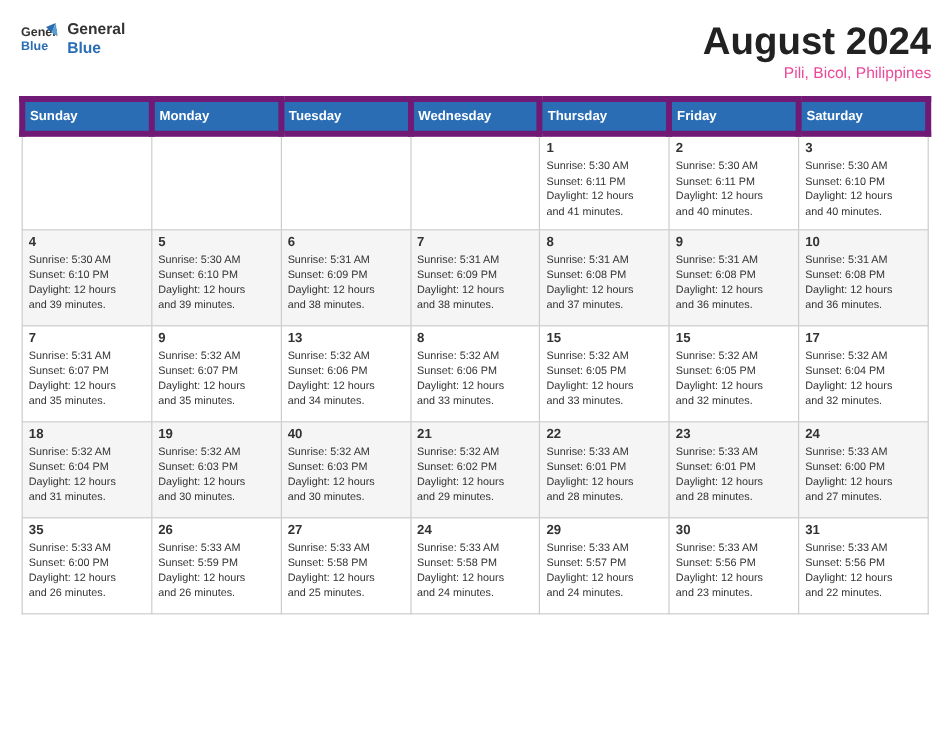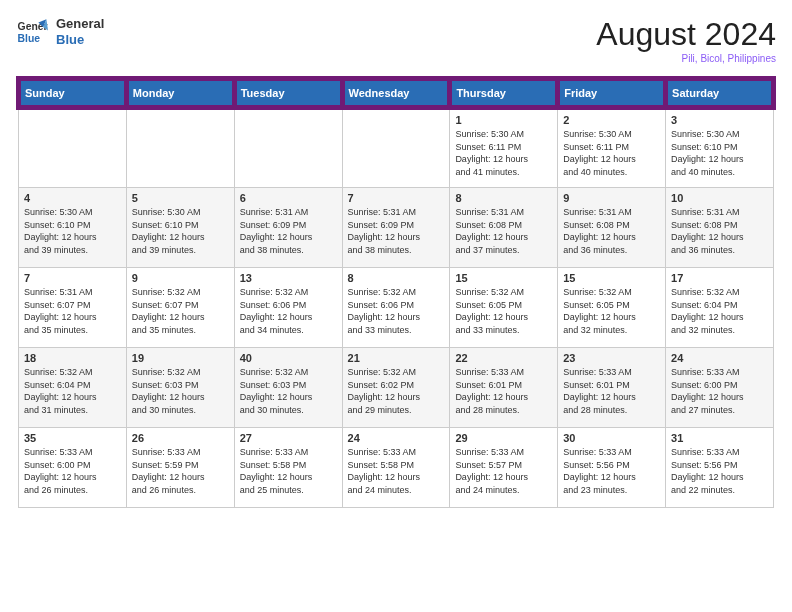--- a/index.html
+++ b/index.html
@@ -23,26 +23,26 @@
     }
     .logo-icon {
       width: 32px;
       height: 32px;
     }
     .title-block {
       text-align: right;
     }
     .month-year {
       font-size: 32px;
-      font-weight: normal;
+      font-weight: bold;
       color: #222;
     }
     .location {
-      font-size: 10px;
-      color: #8b5cf6;
+      font-size: 13px;
+      color: #ec4899;
     }
     table {
       width: 100%;
       border-collapse: collapse;
       table-layout: fixed;
     }
     thead tr th {
       background-color: #2a6db5;
       color: #fff;
       font-size: 11px;

